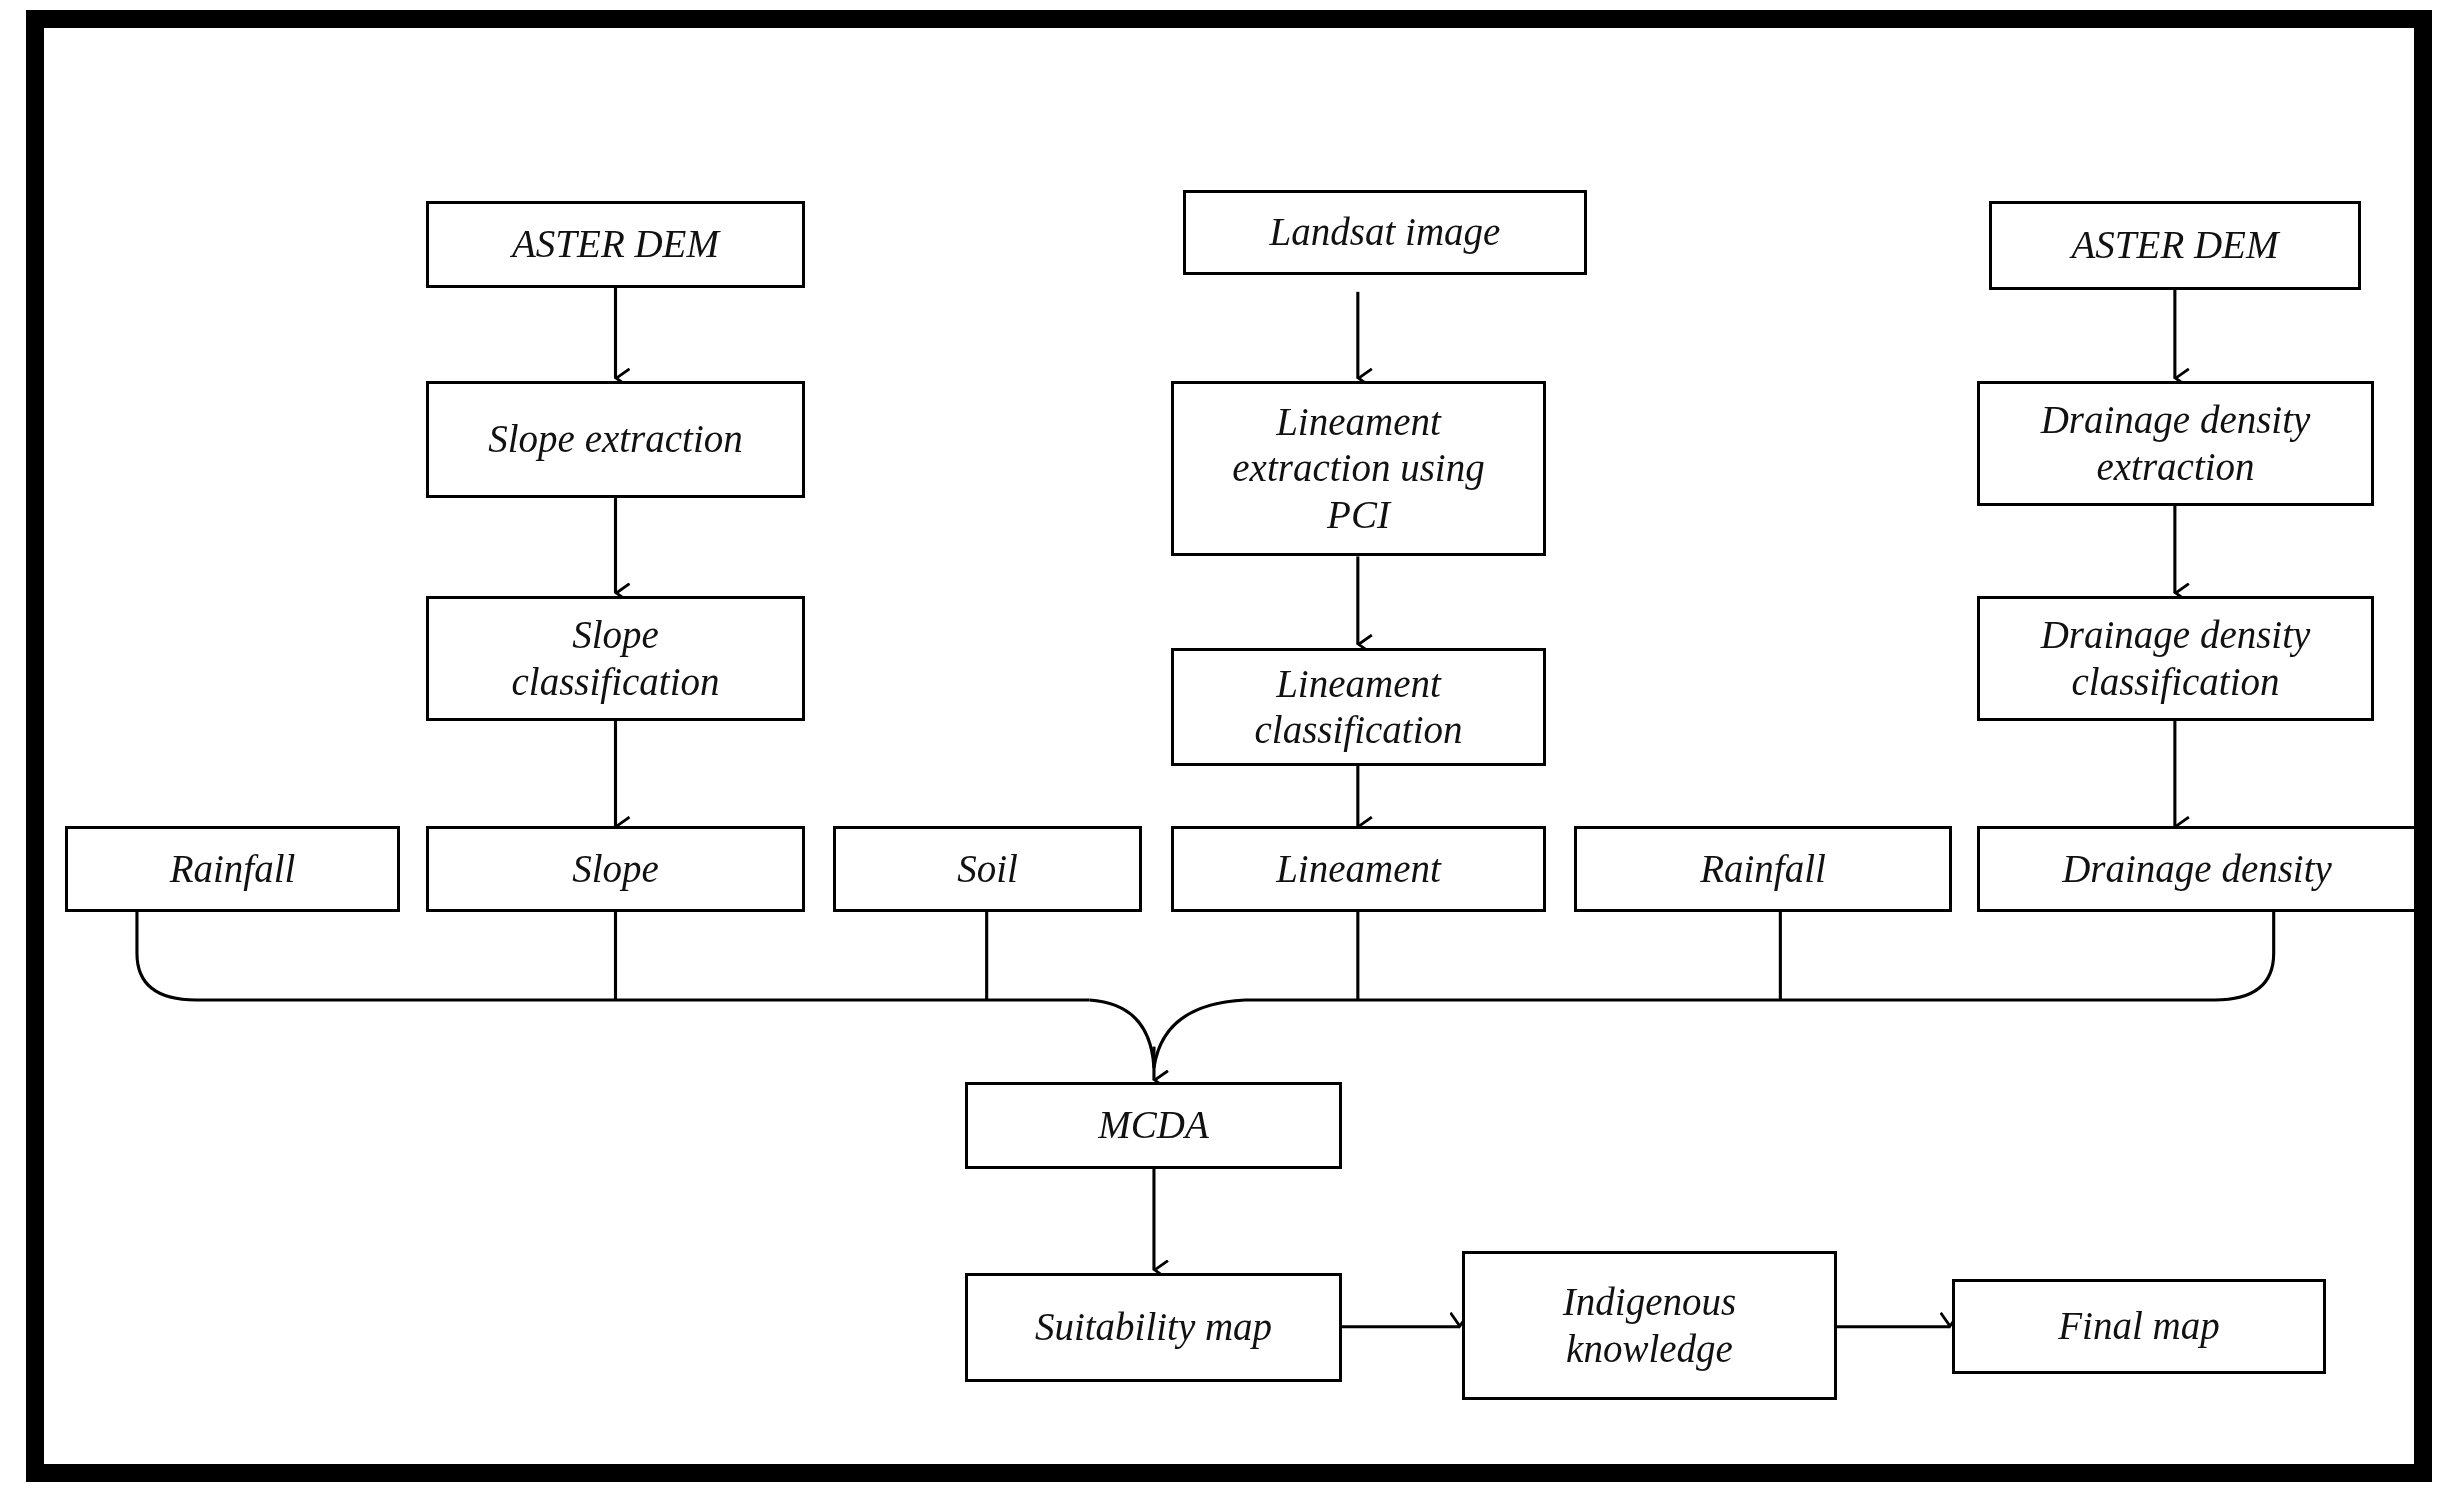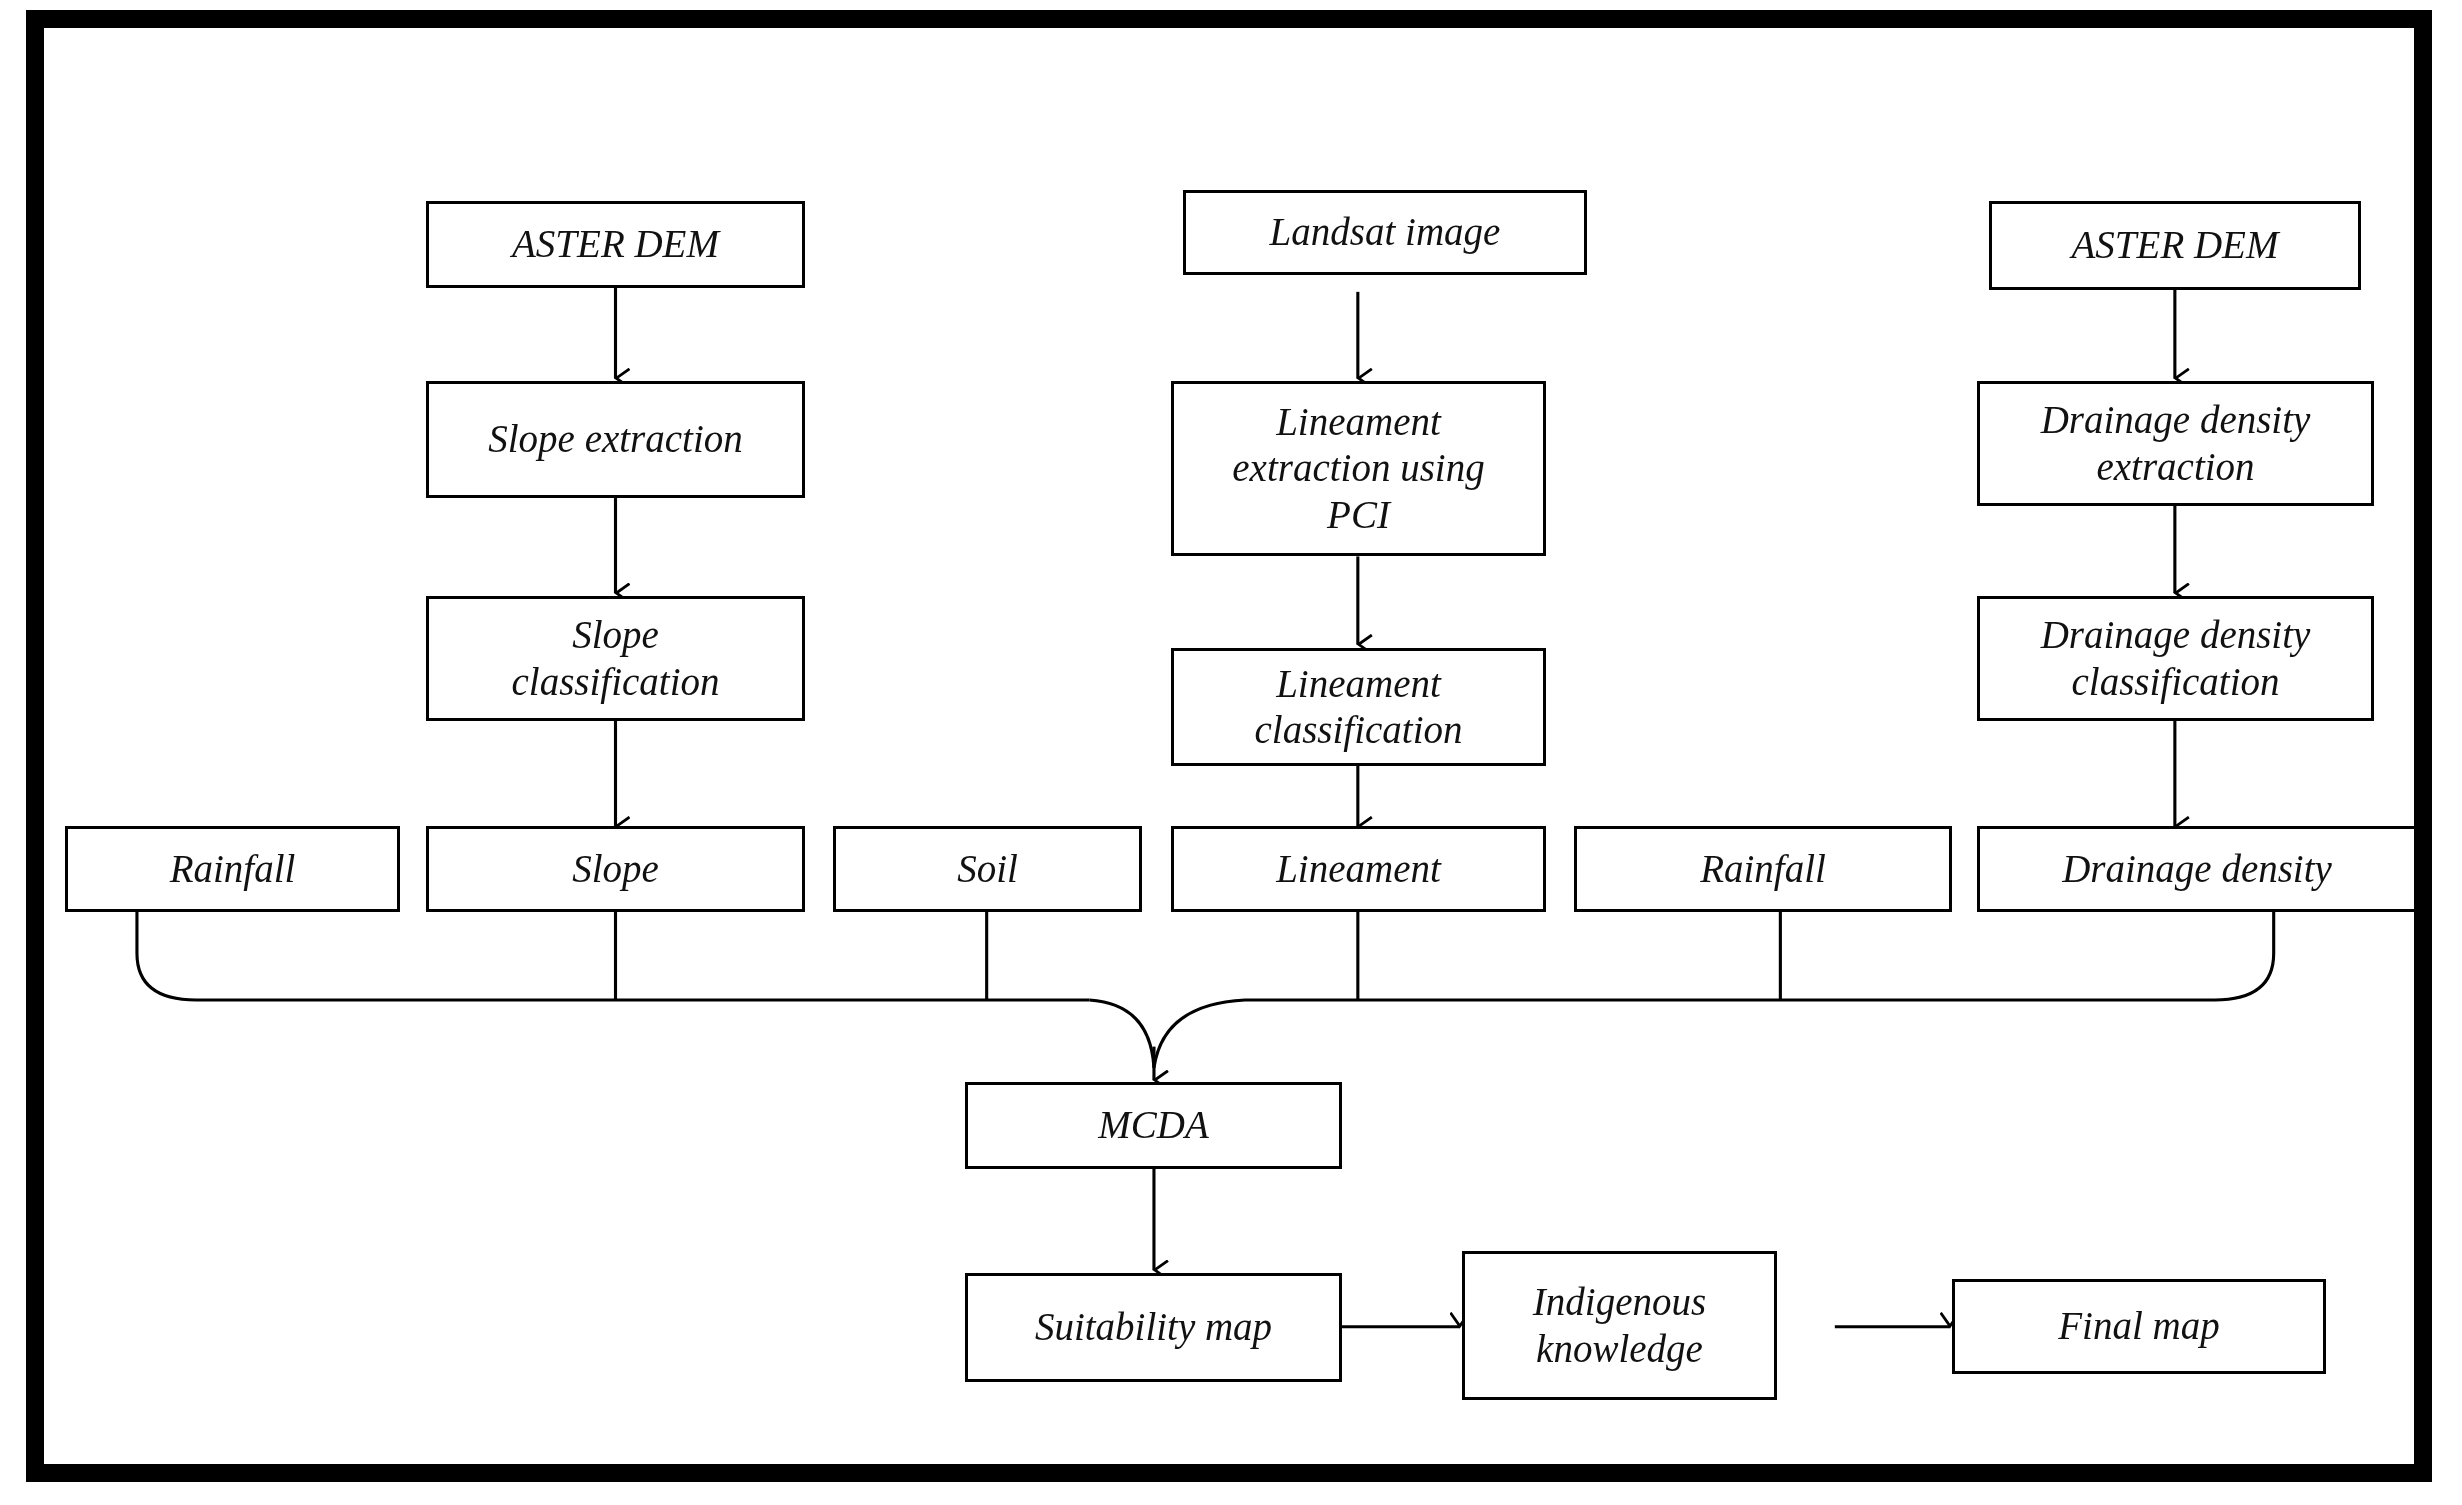--- a/index.html
+++ b/index.html
@@ -177,21 +177,21 @@
   </div>
 
   <div class="node" style="left:965px; top:1082px; width:377px; height:87px;">
     <span class="txt">MCDA</span>
   </div>
 
   <div class="node" style="left:965px; top:1273px; width:377px; height:109px;">
     <span class="txt">Suitability map</span>
   </div>
 
-  <div class="node" style="left:1462px; top:1251px; width:315px; height:149px;">
+  <div class="node" style="left:1462px; top:1251px; width:375px; height:149px;">
     <span class="txt">Indigenous
 knowledge</span>
   </div>
 
   <div class="node" style="left:1952px; top:1279px; width:374px; height:95px;">
     <span class="txt">Final map</span>
   </div>
 
 </div>
 

